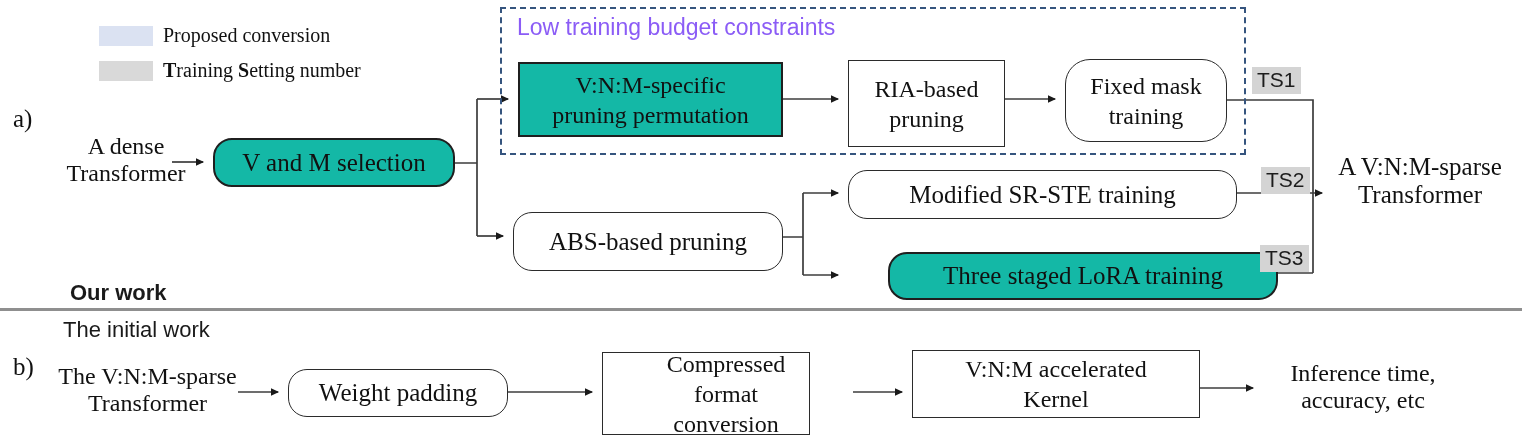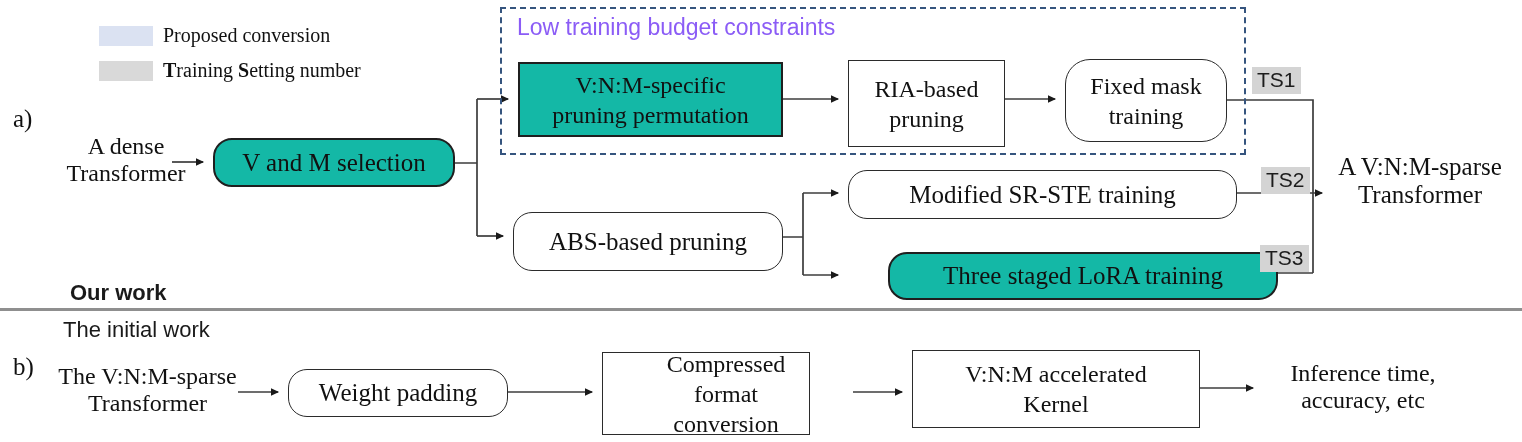--- a/index.html
+++ b/index.html
@@ -176,21 +176,21 @@
 
   <div class="node single" style="left:288px;top:369px;width:220px;height:48px;">
     <div>Weight padding</div>
   </div>
 
   <div class="node" style="left:602px;top:352px;width:208px;height:83px;padding-left:40px;">
     <div>Compressed format</div>
     <div>conversion</div>
   </div>
 
-  <div class="node" style="left:912px;top:350px;width:288px;height:78px;">
+  <div class="node" style="left:912px;top:350px;width:288px;height:68px;">
     <div>V:N:M accelerated</div>
     <div>Kernel</div>
   </div>
 
   <div class="io-label" style="left:1272px;top:360px;width:182px;">
     <div>Inference time,</div>
     <div>accuracy, etc</div>
   </div>
 
 </div>

